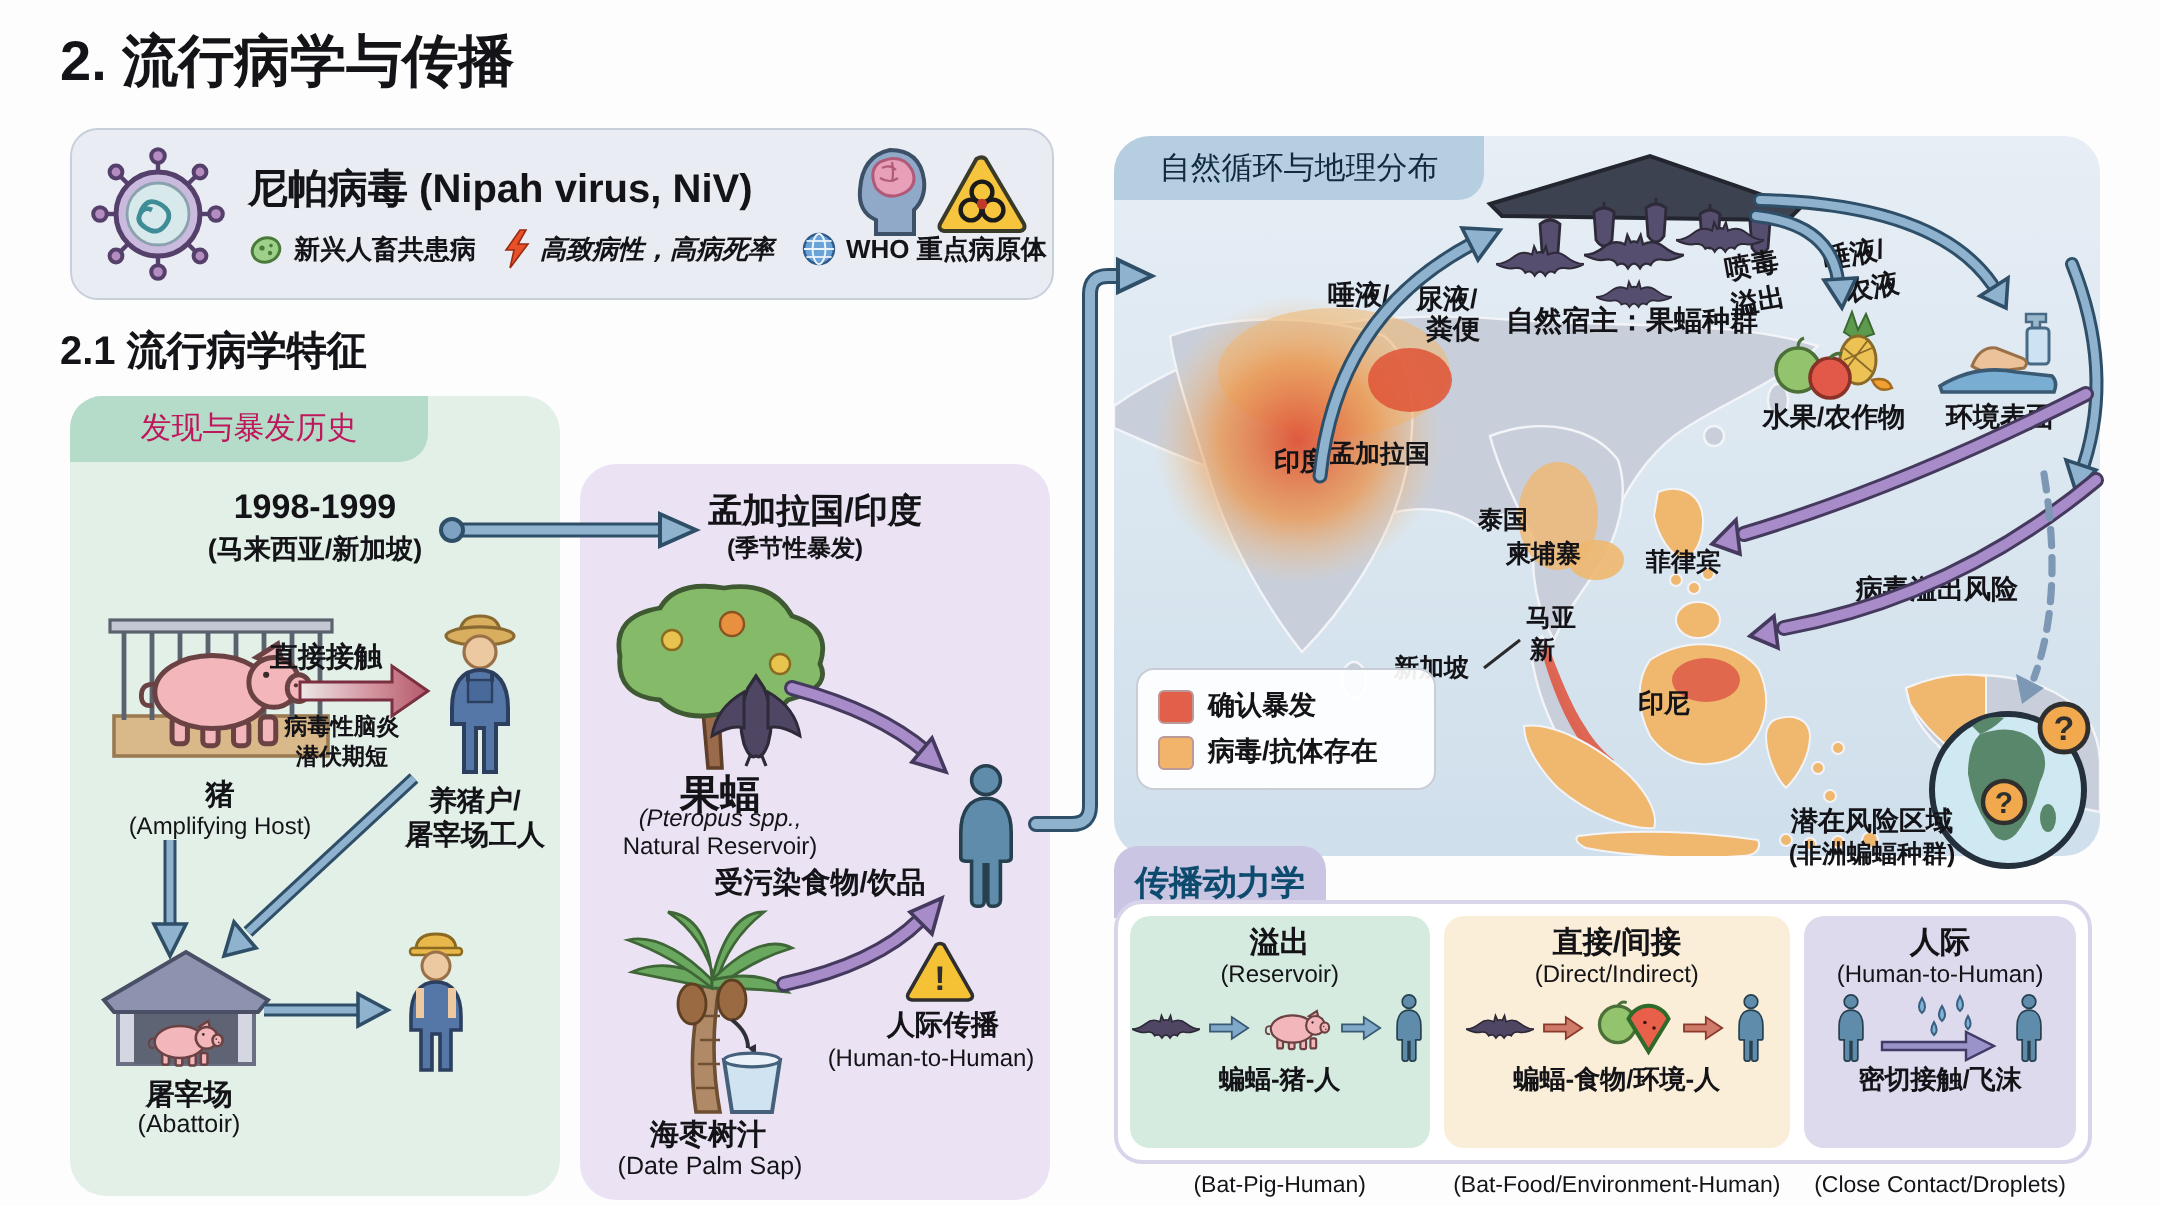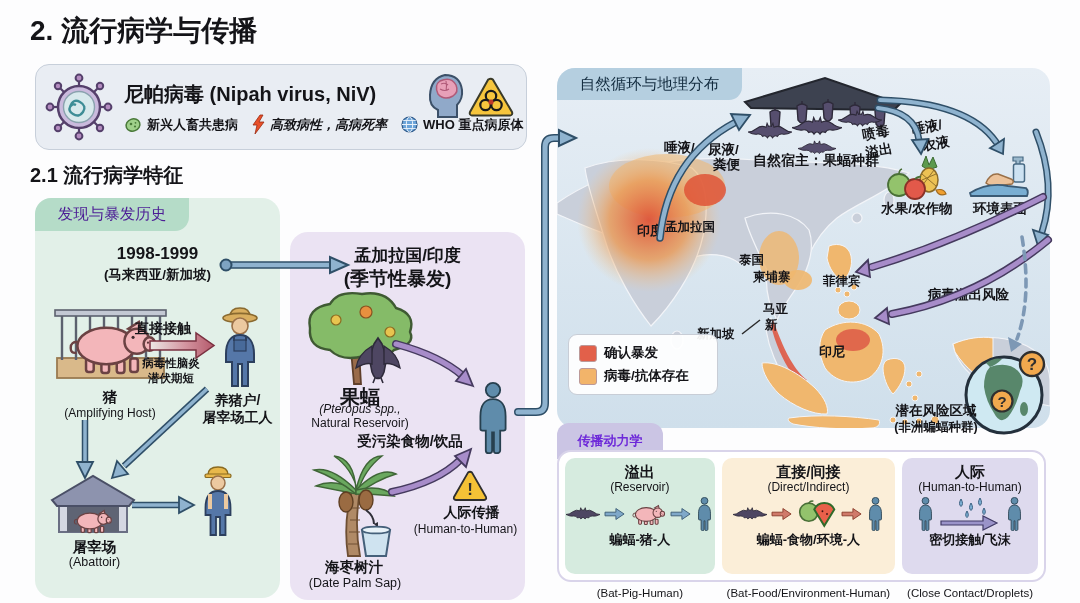--- a/index.html
+++ b/index.html
@@ -115,21 +115,21 @@
     <circle cx="23" cy="19" r="5.2" fill="none" stroke="#1a1a1a" stroke-width="2.2"></circle>
     <circle cx="17.5" cy="28" r="5.2" fill="none" stroke="#1a1a1a" stroke-width="2.2"></circle>
     <circle cx="28.5" cy="28" r="5.2" fill="none" stroke="#1a1a1a" stroke-width="2.2"></circle>
     <circle cx="23" cy="25" r="2.6" fill="#c03a2a"></circle>
   </svg>
 </div>
 
 <div class="abs t" style="left:30px;top:162px;font-size:20px;">2.1 流行病学特征</div>
 
 <div class="panel" style="left:35px;top:198px;width:245px;height:400px;background:#e2f0e8;">
-  <div class="tab" style="width:154px;height:33px;background:#b5dcc8;border-radius:16px 0 14px 0;font-size:15.5px;color:#4c1d95;">发现与暴发历史</div>
+  <div class="tab" style="width:179px;height:33px;background:#b5dcc8;border-radius:16px 0 14px 0;font-size:15.5px;color:#be185d;">发现与暴发历史</div>
   <div class="abs t tc" style="left:30px;top:46px;width:185px;font-size:17px;">1998-1999</div>
   <div class="abs t tc" style="left:30px;top:68px;width:185px;font-size:13.5px;">(马来西亚/新加坡)</div>
 
   <svg class="abs" style="left:18px;top:104px" width="115" height="80" viewBox="0 0 115 80">
     <rect x="4" y="56" width="107" height="20" fill="#d9b98a" stroke="#9a7a50" stroke-width="1.8"></rect>
     <rect x="2" y="8" width="111" height="6" fill="#c3c8d3" stroke="#5c616e" stroke-width="1.6"></rect>
     <g stroke="#5c616e" stroke-width="2.4">
       <line x1="9" y1="14" x2="9" y2="58"></line>
         <line x1="23" y1="14" x2="23" y2="58"></line>
         <line x1="37" y1="14" x2="37" y2="58"></line>
@@ -175,21 +175,21 @@
     <path d="M13,11 Q13,3 23,3 Q33,3 33,11 Z" fill="#e8b84b" stroke="#8a6a20" stroke-width="1.5"></path>
     <rect x="10" y="10" width="26" height="3.5" rx="1.6" fill="#e8b84b" stroke="#8a6a20" stroke-width="1.2"></rect>
     <circle cx="23" cy="19" r="7" fill="#ecc9a0" stroke="#9a7048" stroke-width="1.5"></circle>
     <path d="M23,27 C31,27 35.5,33 35.5,44 L35.5,51 L30.5,51 L30.5,71 L25,71 L25,53 L21,53 L21,71 L15.5,71 L15.5,51 L10.5,51 L10.5,44 C10.5,33 15,27 23,27 Z" fill="#5577a8" stroke="#2c3f5e" stroke-width="1.8"></path>
     <path d="M15,30 L15,45 M31,30 L31,45" stroke="#ecc9a0" stroke-width="4"></path>
   </svg>
 </div>
 
 <div class="panel" style="left:290px;top:232px;width:235px;height:368px;background:#ebe3f3;">
   <div class="abs t tc" style="left:0;top:12px;width:235px;font-size:17px;">孟加拉国/印度</div>
-  <div class="abs t tc" style="left:0;top:34px;width:215px;font-size:19px;">(季节性暴发)</div>
+  <div class="abs t tc" style="left:0;top:34px;width:215px;font-size:12px;">(季节性暴发)</div>
 
   <svg class="abs" style="left:8px;top:56px" width="122" height="100" viewBox="0 0 122 100">
     <path d="M56,96 L53,62 Q51,50 43,42 L49,38 Q59,48 61,62 L63,96 Z" fill="#9a6b4a" stroke="#5f3f2a" stroke-width="1.8"></path>
     <path d="M58,60 Q70,52 80,50" fill="none" stroke="#5f3f2a" stroke-width="3"></path>
     <path d="M12,40 Q8,20 32,16 Q40,2 64,6 Q88,2 98,20 Q118,26 112,44 Q118,56 96,62 Q88,72 66,68 Q44,74 32,62 Q10,60 12,40 Z" fill="#85bb68" stroke="#3f5a33" stroke-width="2.4"></path>
     <circle cx="38" cy="32" r="5" fill="#e8c44f" stroke="#8a6a20" stroke-width="1.2"></circle>
     <circle cx="68" cy="24" r="6" fill="#e8903f" stroke="#8a5220" stroke-width="1.2"></circle>
     <circle cx="92" cy="44" r="5" fill="#e8c44f" stroke="#8a6a20" stroke-width="1.2"></circle>
     <g>
       <path d="M80,50 L76,56 Q70,70 74,84 Q77,92 80,90 Q83,92 86,84 Q90,70 84,56 Z" fill="#4e4662" stroke="#2e2a3a" stroke-width="1.6"></path>
@@ -385,21 +385,21 @@
     <text x="70" y="19" text-anchor="middle" font-size="17" font-weight="bold" fill="#2f2f2f">?</text>
   </g>
   <g>
     <circle cx="40" cy="50" r="10.5" fill="#f2a94e" stroke="#2f2f2f" stroke-width="2.2"></circle>
     <text x="40" y="55.5" text-anchor="middle" font-size="15" font-weight="bold" fill="#2f2f2f">?</text>
   </g>
 </svg>
 <div class="abs t tc" style="left:878px;top:402px;width:116px;font-size:13.5px;z-index:6;">潜在风险区域</div>
 <div class="abs tc t" style="left:872px;top:419px;width:128px;font-size:12.5px;z-index:6;">(非洲蝙蝠种群)</div>
 
-<div class="abs" style="left:557px;top:423px;width:106px;height:36px;background:#cbc5e4;border-radius:12px 12px 0 0;display:flex;align-items:center;justify-content:center;font-weight:700;font-size:13px;color:#6d28d9;z-index:2;">传播动力学</div>
+<div class="abs" style="left:557px;top:423px;width:106px;height:36px;background:#cbc5e4;border-radius:12px 12px 0 0;display:flex;align-items:center;justify-content:center;font-weight:700;font-size:17px;color:#0c4a6e;z-index:2;">传播动力学</div>
 <div class="abs" style="left:557px;top:450px;width:489px;height:132px;background:#ffffff;border:2px solid #d9d4ea;border-radius:14px;box-sizing:border-box;display:flex;gap:7px;padding:6px;z-index:3;">
 
   <div class="dyn-card" style="flex: 152 0 0px; background-color: rgb(214, 235, 223);">
     <div class="dyn-title">溢出</div>
     <div class="dyn-sub">(Reservoir)</div>
     <div class="dyn-icons">
       <svg width="34" height="19" viewBox="0 0 30 16">
           <use href="#sym-bat" fill="#4e4662" stroke="#2c2838" stroke-width="0.7"></use>
         </svg>
       <svg width="20" height="14" viewBox="0 0 22 14">

